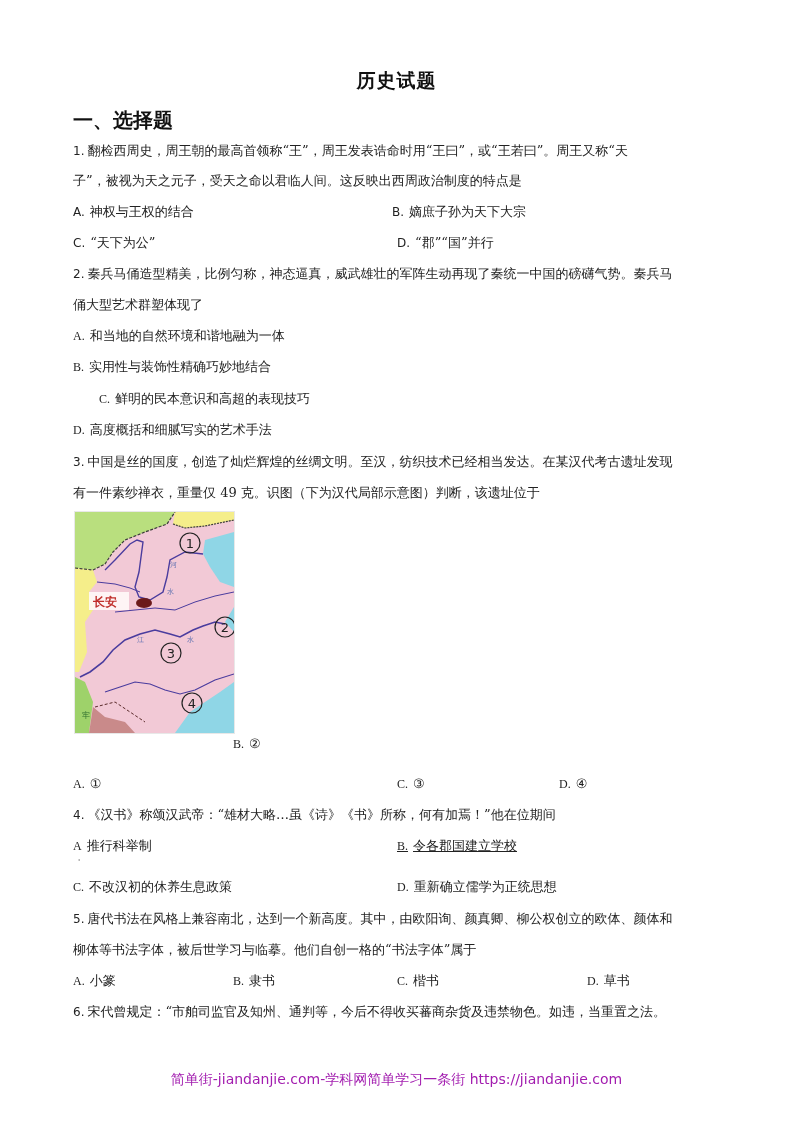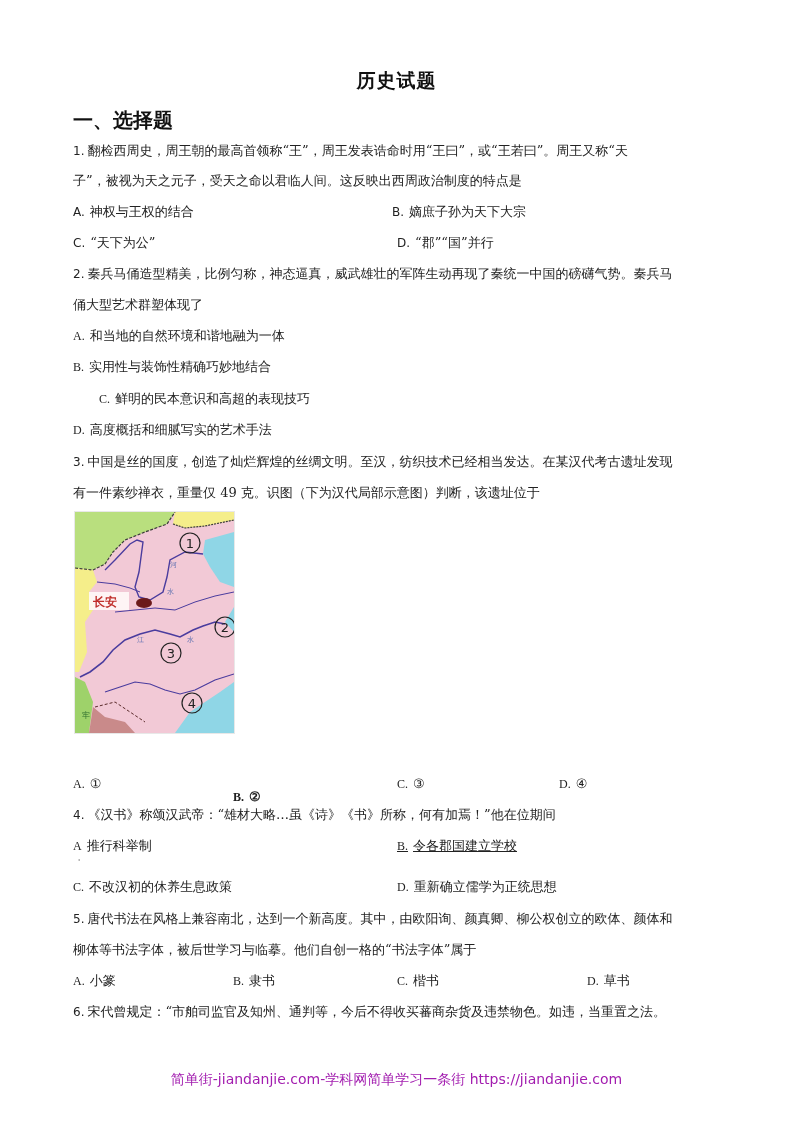--- a/index.html
+++ b/index.html
@@ -204,21 +204,21 @@
         <text x="150" y="120">2</text>
         <text x="96" y="146">3</text>
         <text x="117" y="196">4</text>
       </g>
     </svg>
   </div>
 
   <div class="opt" style="left:73px; top:775px;">
     <span class="opt-label serif">A.</span><span>①</span>
   </div>
-  <div class="opt" style="left:233px; top:788px;font-weight:bold;">
+  <div class="opt" style="left:233px; top:735px;">
     <span class="opt-label serif">B.</span><span>②</span>
   </div>
   <div class="opt" style="left:397px; top:775px;">
     <span class="opt-label serif">C.</span><span>③</span>
   </div>
   <div class="opt" style="left:559px; top:775px;">
     <span class="opt-label serif">D.</span><span>④</span>
   </div>
 
   <div class="line" style="top:806px;">

